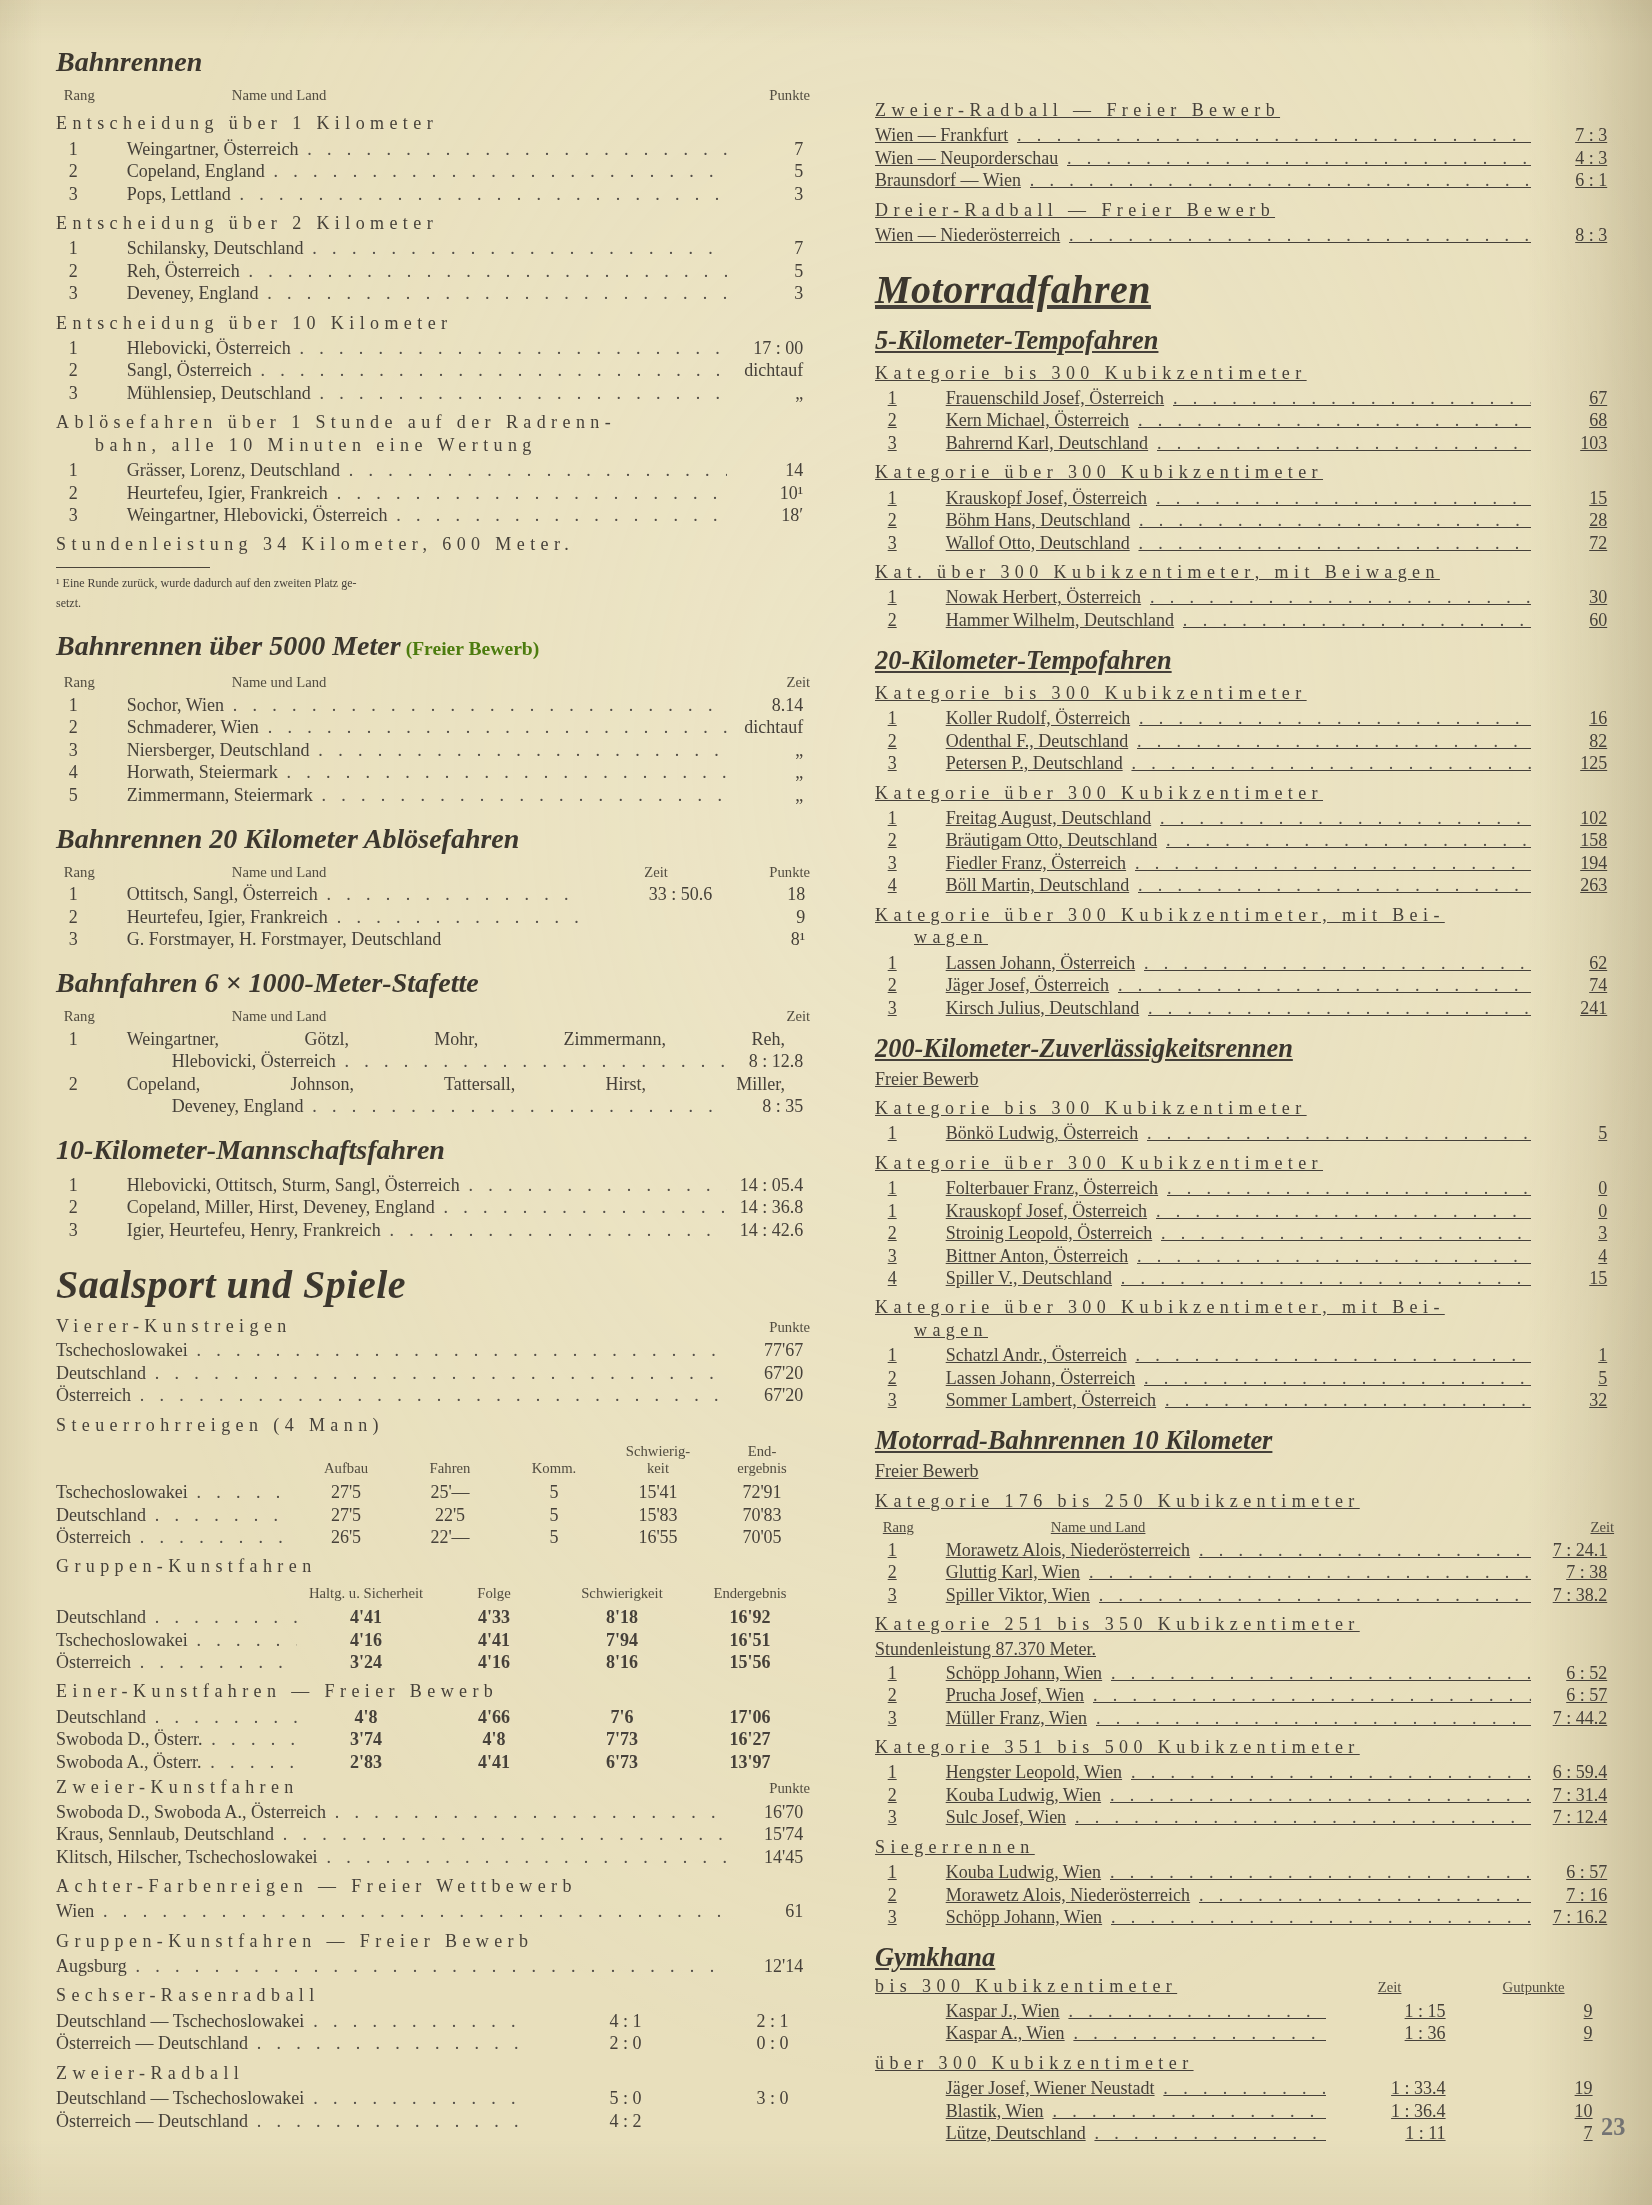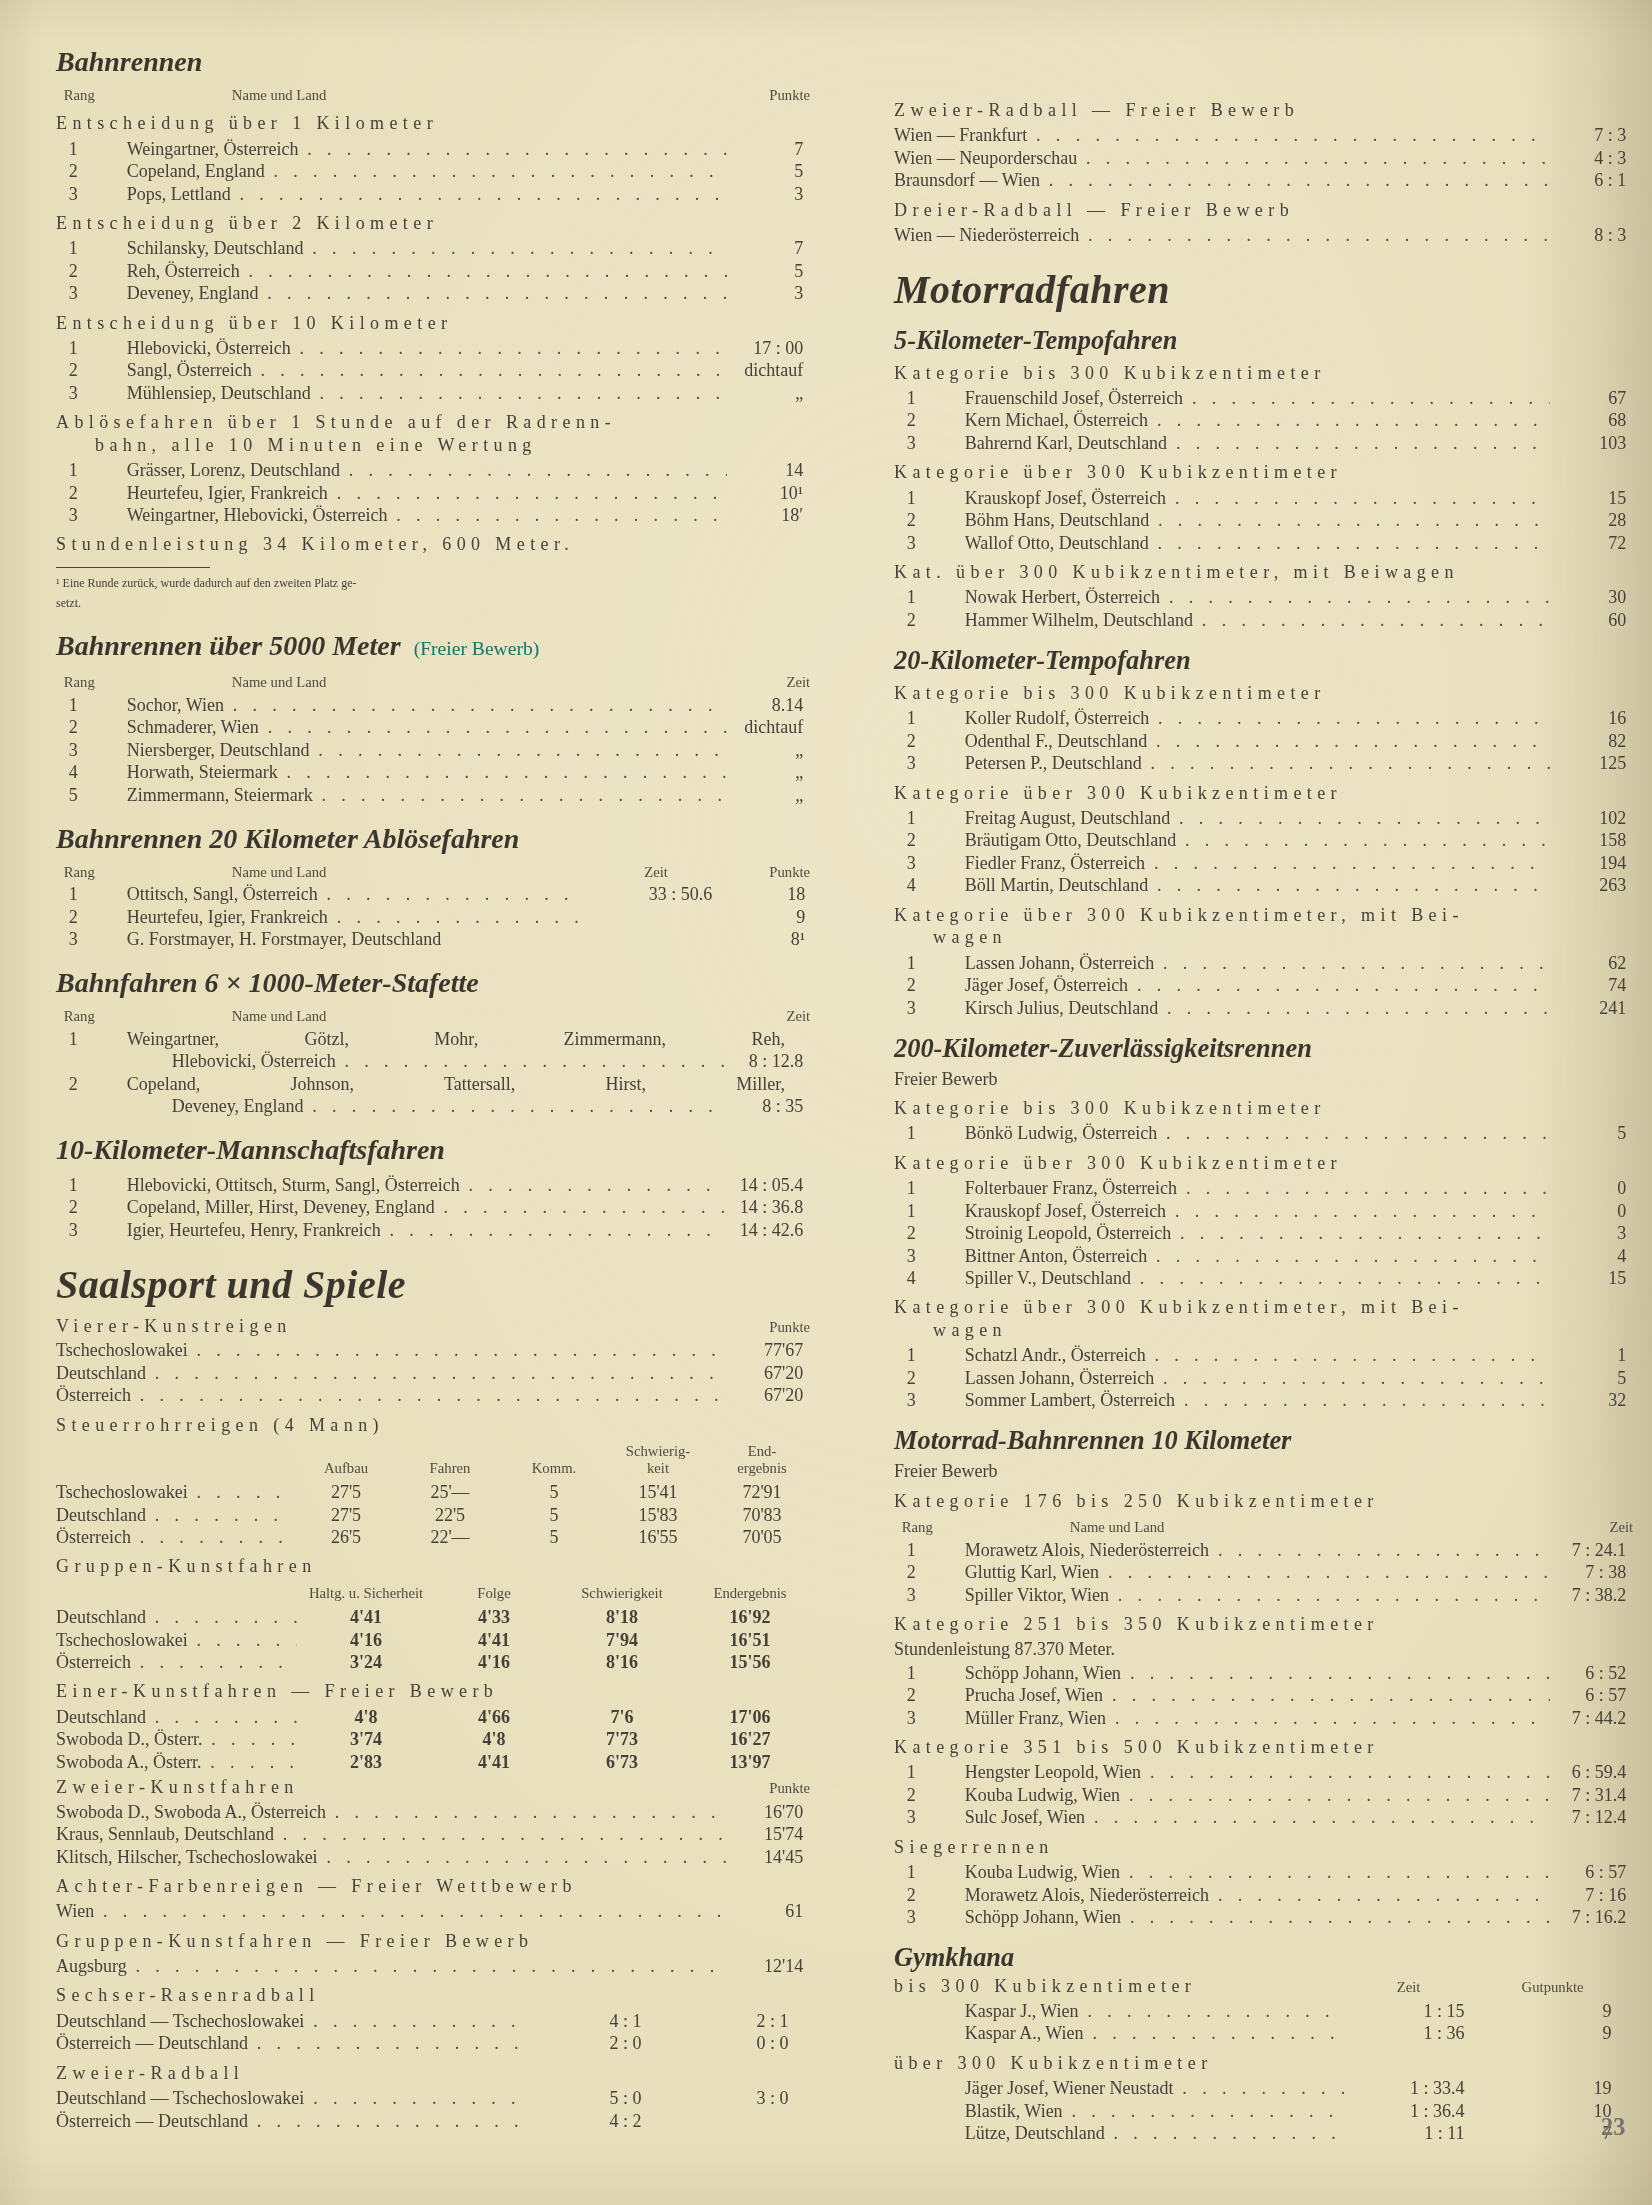--- a/index.html
+++ b/index.html
@@ -10,29 +10,29 @@
     background:
       radial-gradient(ellipse at 55% 35%, rgba(255,252,240,.22), rgba(255,252,240,0) 65%),
       linear-gradient(90deg, rgba(110,92,52,.10) 0%, rgba(110,92,52,0) 2.5%, rgba(110,92,52,0) 92.5%, rgba(105,88,48,.10) 96.5%, rgba(95,78,40,.22) 100%),
       linear-gradient(180deg, rgba(110,92,52,.07) 0%, rgba(110,92,52,0) 2%, rgba(110,92,52,0) 97%, rgba(110,92,52,.08) 100%),
       #e8dfbc;
     font-family:"Liberation Serif","DejaVu Serif",serif;
     color:#46413a;
   }
   .page{display:flex;padding:46px 34px 0 56px;}
   .col{width:758px;flex:0 0 auto;}
-  .col-right{width:743px;margin-left:80px;padding-top:53px;}
+  .col-right{width:743px;margin-left:61px;padding-top:53px;text-decoration:underline;}
   .col > :first-child{margin-top:0;}
 
   
   .h1,.h1big,.h2{font-style:italic;font-weight:bold;color:#3c372e;white-space:nowrap;}
   .h1{font-size:28px;line-height:32px;margin:16.6px 0 7.8px;}
   .h1big{font-size:40px;line-height:43px;margin:21.5px 0 10.8px;letter-spacing:0.5px;}
   .h2{font-size:26.4px;line-height:30px;margin:13.7px 0 4.9px;}
-  .h1 .note{font-style:normal;font-weight:normal;font-size:19.6px;letter-spacing:0;margin-left:13px;color:#0f766e;}
+  .h1 .note{font-style:normal;font-weight:bold;font-size:19.6px;letter-spacing:0;margin-left:5px;color:#4d7c0f;}
 
   
   .spaced{font-size:18px;line-height:22.5px;letter-spacing:.30em;margin:6.8px 0 2.9px;}
   .spaced .cont{display:block;padding-left:39px;}
   .plain{font-size:18px;line-height:22.5px;margin:2px 0 1px;}
 
   
   .colhead{display:flex;align-items:baseline;font-size:14.7px;line-height:19.6px;margin:5.9px 0 1px;color:#514c40;}
   .ch-rang{width:58px;flex:none;padding-left:7.8px;}
   .ch-name{flex:1;padding-left:110px;}

